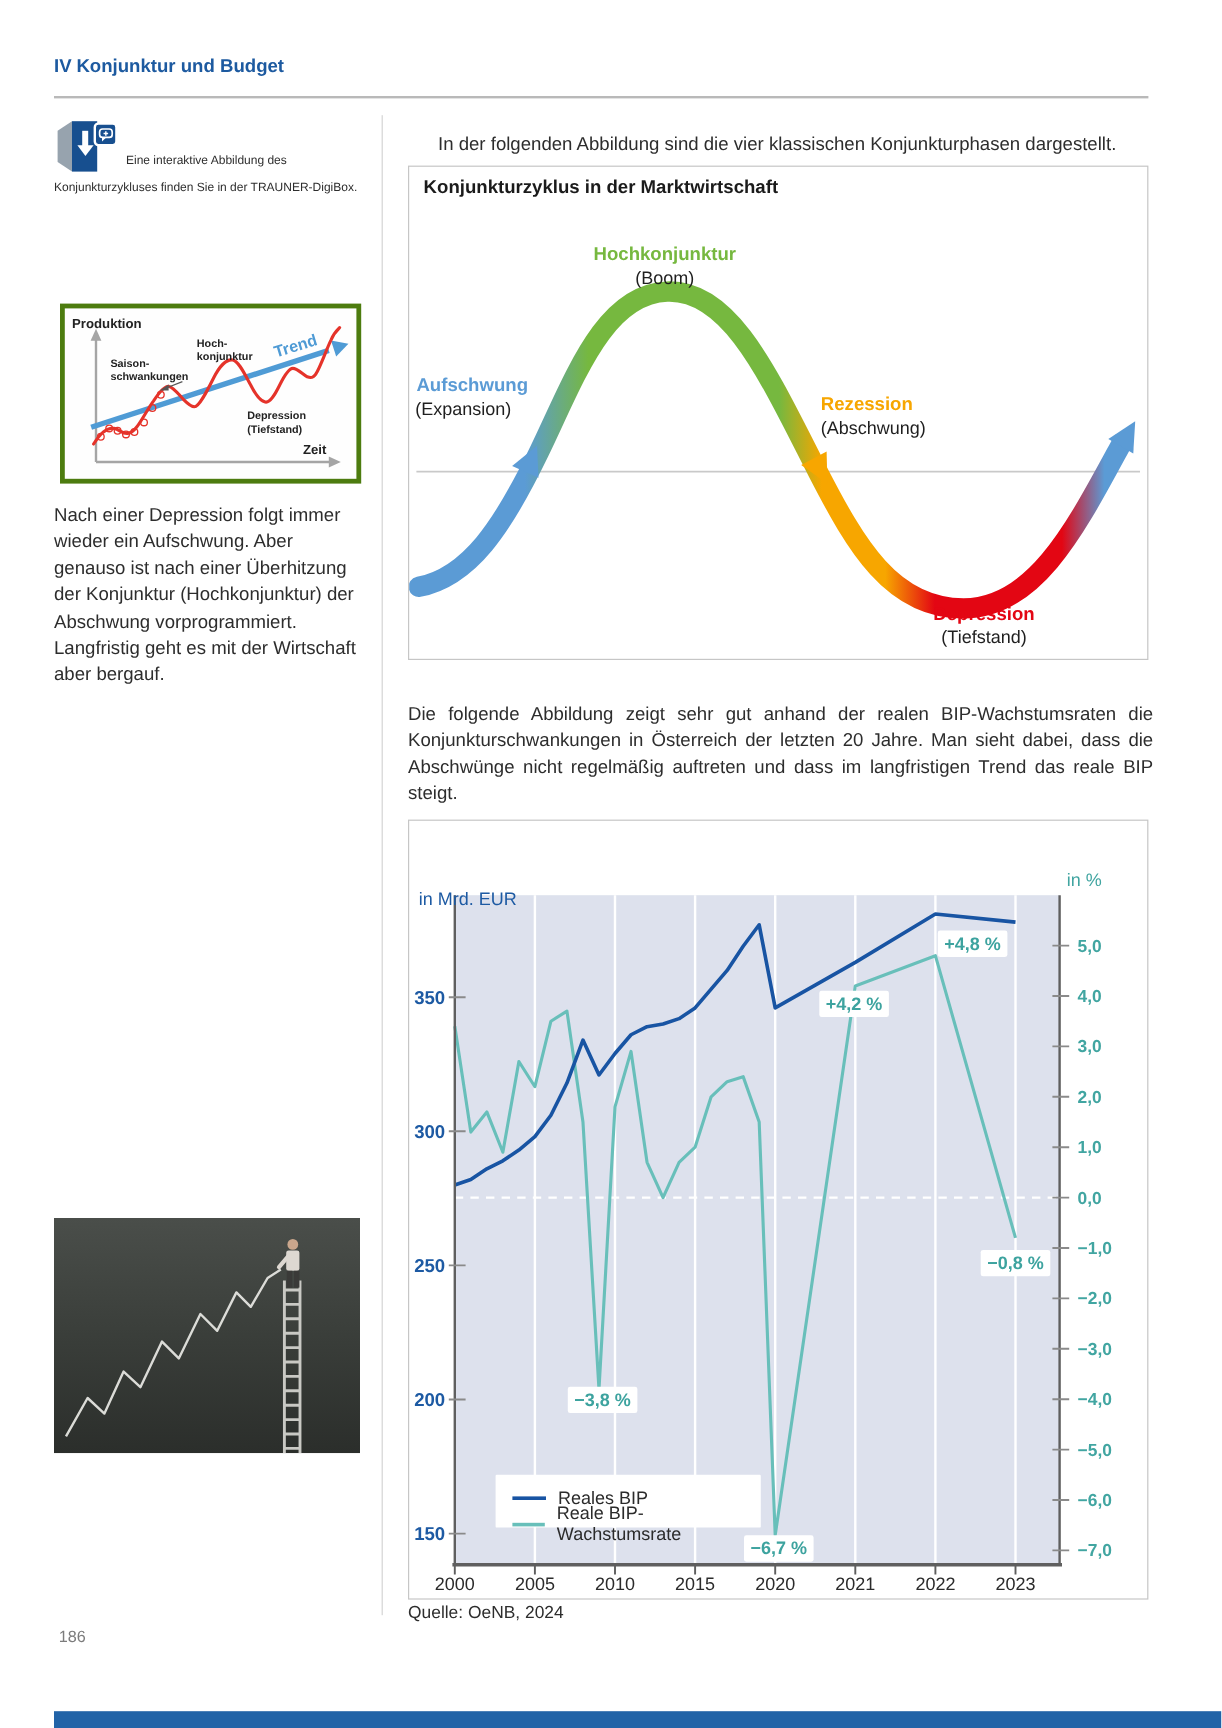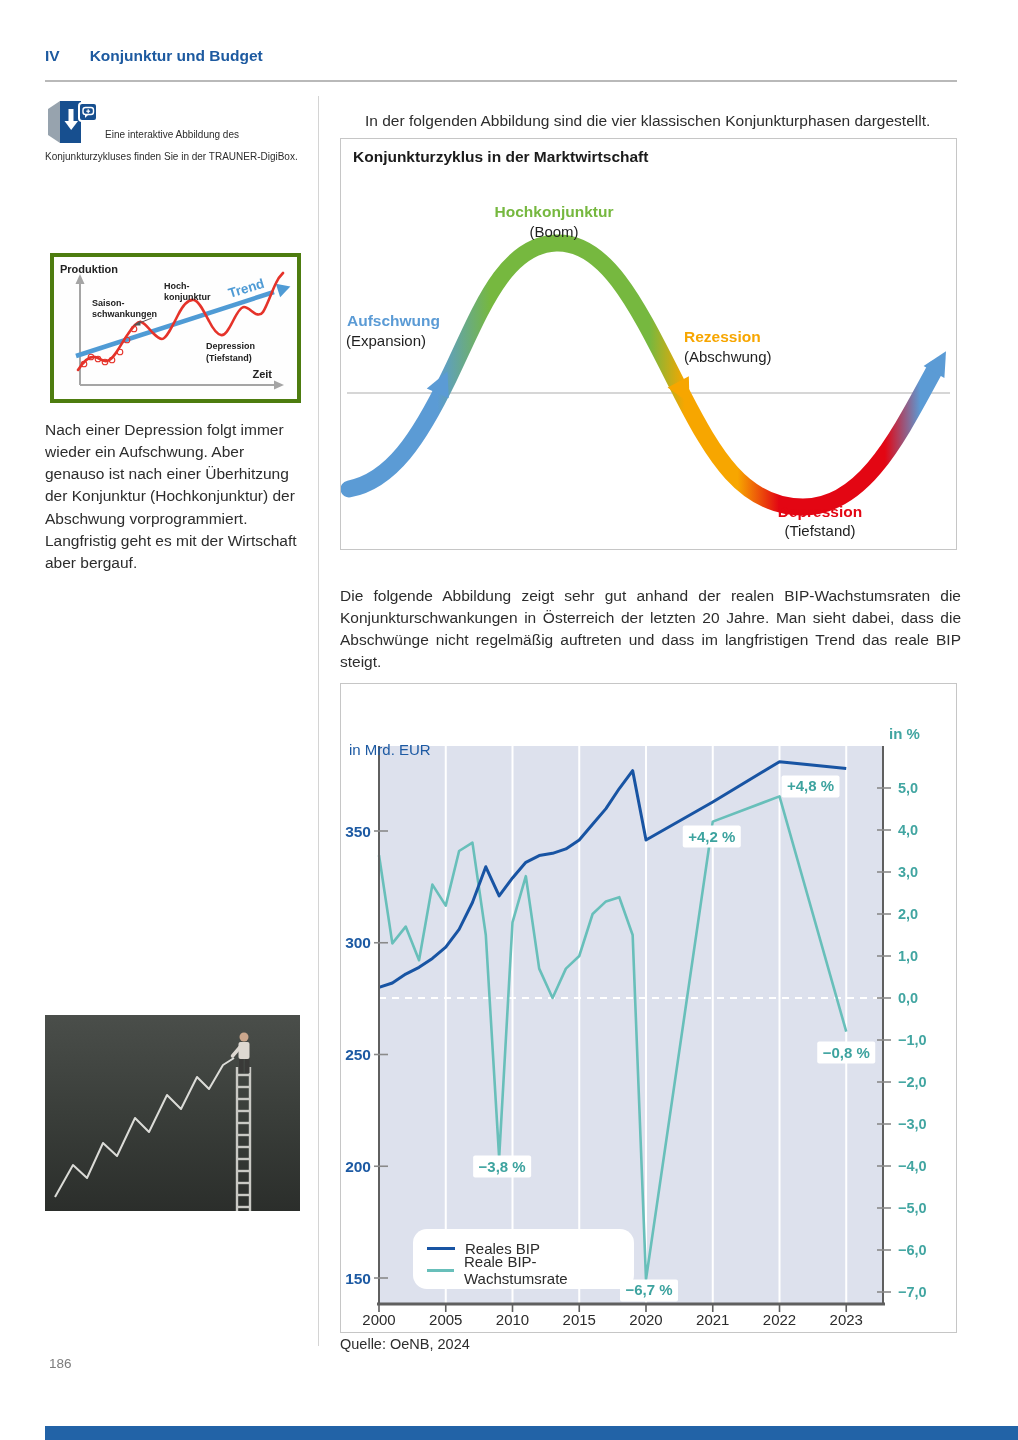--- a/index.html
+++ b/index.html
@@ -1,42 +1,42 @@
 <!DOCTYPE html>
 <html><head>
 <meta charset="utf-8">
 <style>
   html,body{margin:0;padding:0;background:#ffffff;}
   .page{position:relative;width:1018px;height:1440px;background:#ffffff;overflow:hidden;
         font-family:"Liberation Sans",sans-serif;color:#2d2d2d;}
   .abs{position:absolute;}
   .chapter-header{left:45px;top:47px;font-size:15.5px;font-weight:bold;}
-  .chapter-header .num{margin-right:30px;}
+  .chapter-header .num{margin-right:4px;}
   .header-rule{left:45px;top:80px;width:912px;height:1.5px;background:#b9b9b9;}
   .v-divider{left:318px;top:96px;width:1px;height:1250px;background:#d4d4d4;}
 
   
   .digibox-note{left:45px;top:114px;width:258px;font-size:10px;line-height:21.8px;}
   .icon-spacer{float:left;width:60px;height:18px;}
   .digibox-icon{left:45px;top:98px;}
   .mini-figure{left:50px;top:253px;width:243px;height:142px;border:4px solid #4d7c0f;background:#fefefe;}
   .side-para{left:45px;top:403px;width:256px;font-size:15.5px;line-height:22.3px;}
   .photo{left:45px;top:1015px;width:255px;height:196px;}
   .page-number{left:49px;top:1356px;font-size:13.5px;color:#7c7c7c;}
 
   
   .intro-para{left:340px;top:94px;width:620px;font-size:15.5px;line-height:22px;margin-left:25px;}
   .figure-box{border:1px solid #c6c6c6;background:#ffffff;}
   .fig1{left:340px;top:138px;width:615px;height:410px;}
   .fig2{left:340px;top:683px;width:615px;height:648px;}
   .fig-title{left:12px;top:9px;font-size:15.5px;font-weight:bold;color:#1b1b1b;}
   .middle-para{left:340px;top:569px;width:621px;font-size:15.5px;line-height:22.3px;text-align:justify;}
   .axis-title-left{left:8px;top:57px;font-size:15px;font-weight:normal;}
-  .axis-title-right{left:548px;top:41px;font-size:15px;font-weight:bold;}
-  .legend{left:72px;top:545px;width:221px;height:60px;background:#ffffff;border-radius:14px;
+  .axis-title-right{left:548px;top:41px;font-size:15px;font-weight:normal;}
+  .legend{left:72px;top:545px;width:221px;height:44px;background:#ffffff;border-radius:1px;
           padding:8px 0 0 14px;box-sizing:border-box;}
   .legend-row{display:flex;align-items:center;height:22px;font-size:15px;color:#2b2b2b;}
   .legend-swatch{display:inline-block;width:28px;height:3px;margin-right:10px;}
   .source-line{left:340px;top:1336px;font-size:14.5px;}
   .footer-bar{left:45px;top:1426px;width:973px;height:14px;}
   svg{font-family:"Liberation Sans",sans-serif;display:block;}
   svg text{user-select:none;}
 </style>
 </head>
 <body>

